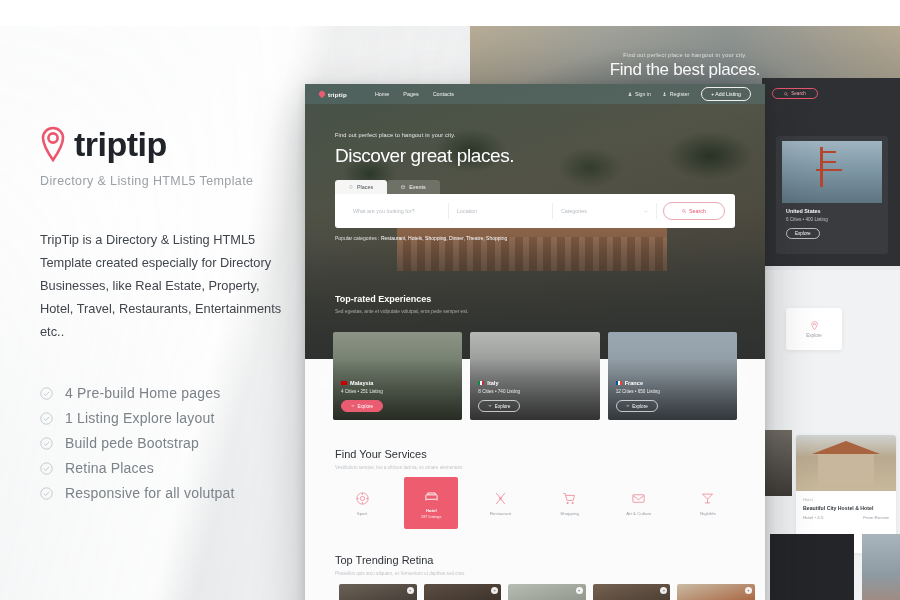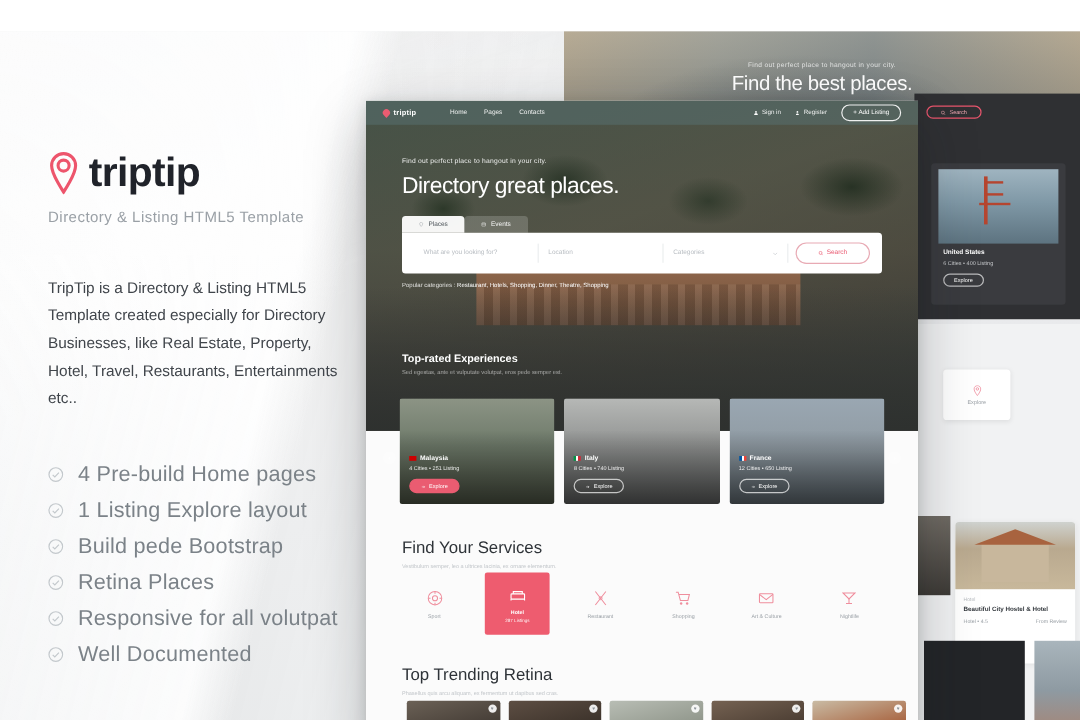--- a/index.html
+++ b/index.html
@@ -49,21 +49,21 @@
   .brand-sub {
     margin-top: 12px; font-size: 12.5px; color: #9aa0a6; letter-spacing: .4px;
   }
   .desc {
     margin-top: 40px; font-size: 12.8px; line-height: 23px; color: #40454b;
     width: 250px;
   }
   .feature-list { margin-top: 42px; display: flex; flex-direction: column; gap: 9px; }
   .feature-item { display: flex; align-items: center; gap: 12px; }
   .check-icon { width: 13px; height: 13px; flex: none; }
-  .feature-label { font-size: 18px; color: #7b8288; letter-spacing: .2px; }
+  .feature-label { font-size: 14px; color: #7b8288; letter-spacing: .2px; }
 
   
   .mock { position: absolute; overflow: hidden; background: #fff; }
 
   
   #mock-hero-back {
     left: 470px; top: 0; width: 430px; height: 240px; z-index: 5;
   }
   .hero-back-img {
     position: absolute; inset: 0;
@@ -294,21 +294,21 @@
   .m-arrow {
     position: absolute; top: 292px; width: 11px; height: 11px; border-radius: 50%;
     background: rgba(255,255,255,.25); color: #fff; font-size: 6px;
     display: flex; align-items: center; justify-content: center; z-index: 6;
   }
   .m-arrow.left { left: 14px; }
   .m-arrow.right { right: 14px; }
 
   
   .m-services { position: absolute; left: 30px; top: 364px; right: 30px; z-index: 4; }
-  .m-sec-title-dark { font-size: 14px; color: #2e3338; font-weight: 400; }
+  .m-sec-title-dark { font-size: 11px; color: #2e3338; font-weight: 400; }
   .m-sec-sub-dark { margin-top: 5px; font-size: 4.6px; color: #c2c6ca; }
   .m-service-row {
     position: absolute; left: 30px; top: 393px; right: 30px; height: 52px;
     display: flex; align-items: center; justify-content: space-between; z-index: 4;
   }
   .m-service {
     width: 54px; height: 52px; display: flex; flex-direction: column;
     align-items: center; justify-content: center; gap: 5px;
   }
   .m-service.active { background: #ee5c6f; border-radius: 2px; }
@@ -447,21 +447,21 @@
               <path d="M1 15c0-2.8 2.2-5 5-5s5 2.2 5 5z" fill="#fff"></path>
           </svg>
           <span>Register</span>
         </span>
         <span class="m-add-btn">+ Add Listing</span>
       </div>
     </div>
 
     <div class="m-hero-content">
       <div class="m-hero-tagline">Find out perfect place to hangout in your city.</div>
-      <div class="m-hero-title">Directory great places.</div>
+      <div class="m-hero-title">Discover great places.</div>
     </div>
 
     <div class="m-search">
       <div class="m-search-tabs">
         <div class="m-tab active">
           <svg width="4" height="4" viewBox="0 0 16 16">
             <path d="M8 1C5 1 3 3.2 3 6c0 3.8 5 9 5 9s5-5.2 5-9c0-2.8-2-5-5-5z" fill="none" stroke="#9aa0a6" stroke-width="1.6"></path>
           </svg>
           <span>Places</span>
         </div>
@@ -681,23 +681,16 @@
         </svg>
         <span class="feature-label">Retina Places</span>
       </div>
       <div class="feature-item">
         <svg class="check-icon" viewBox="0 0 16 16">
           <circle cx="8" cy="8" r="7" fill="none" stroke="#c3c8cc" stroke-width="1.2"></circle>
           <path d="M4.8 8.2l2.2 2.2 4.2-4.4" fill="none" stroke="#c3c8cc" stroke-width="1.2"></path>
         </svg>
         <span class="feature-label">Responsive for all volutpat</span>
       </div>
-      <div class="feature-item">
-        <svg class="check-icon" viewBox="0 0 16 16">
-          <circle cx="8" cy="8" r="7" fill="none" stroke="#c3c8cc" stroke-width="1.2"></circle>
-          <path d="M4.8 8.2l2.2 2.2 4.2-4.4" fill="none" stroke="#c3c8cc" stroke-width="1.2"></path>
-        </svg>
-        <span class="feature-label">Well Documented</span>
-      </div>
     </div>
   </div>
 
 </div>
 
 </body></html>

